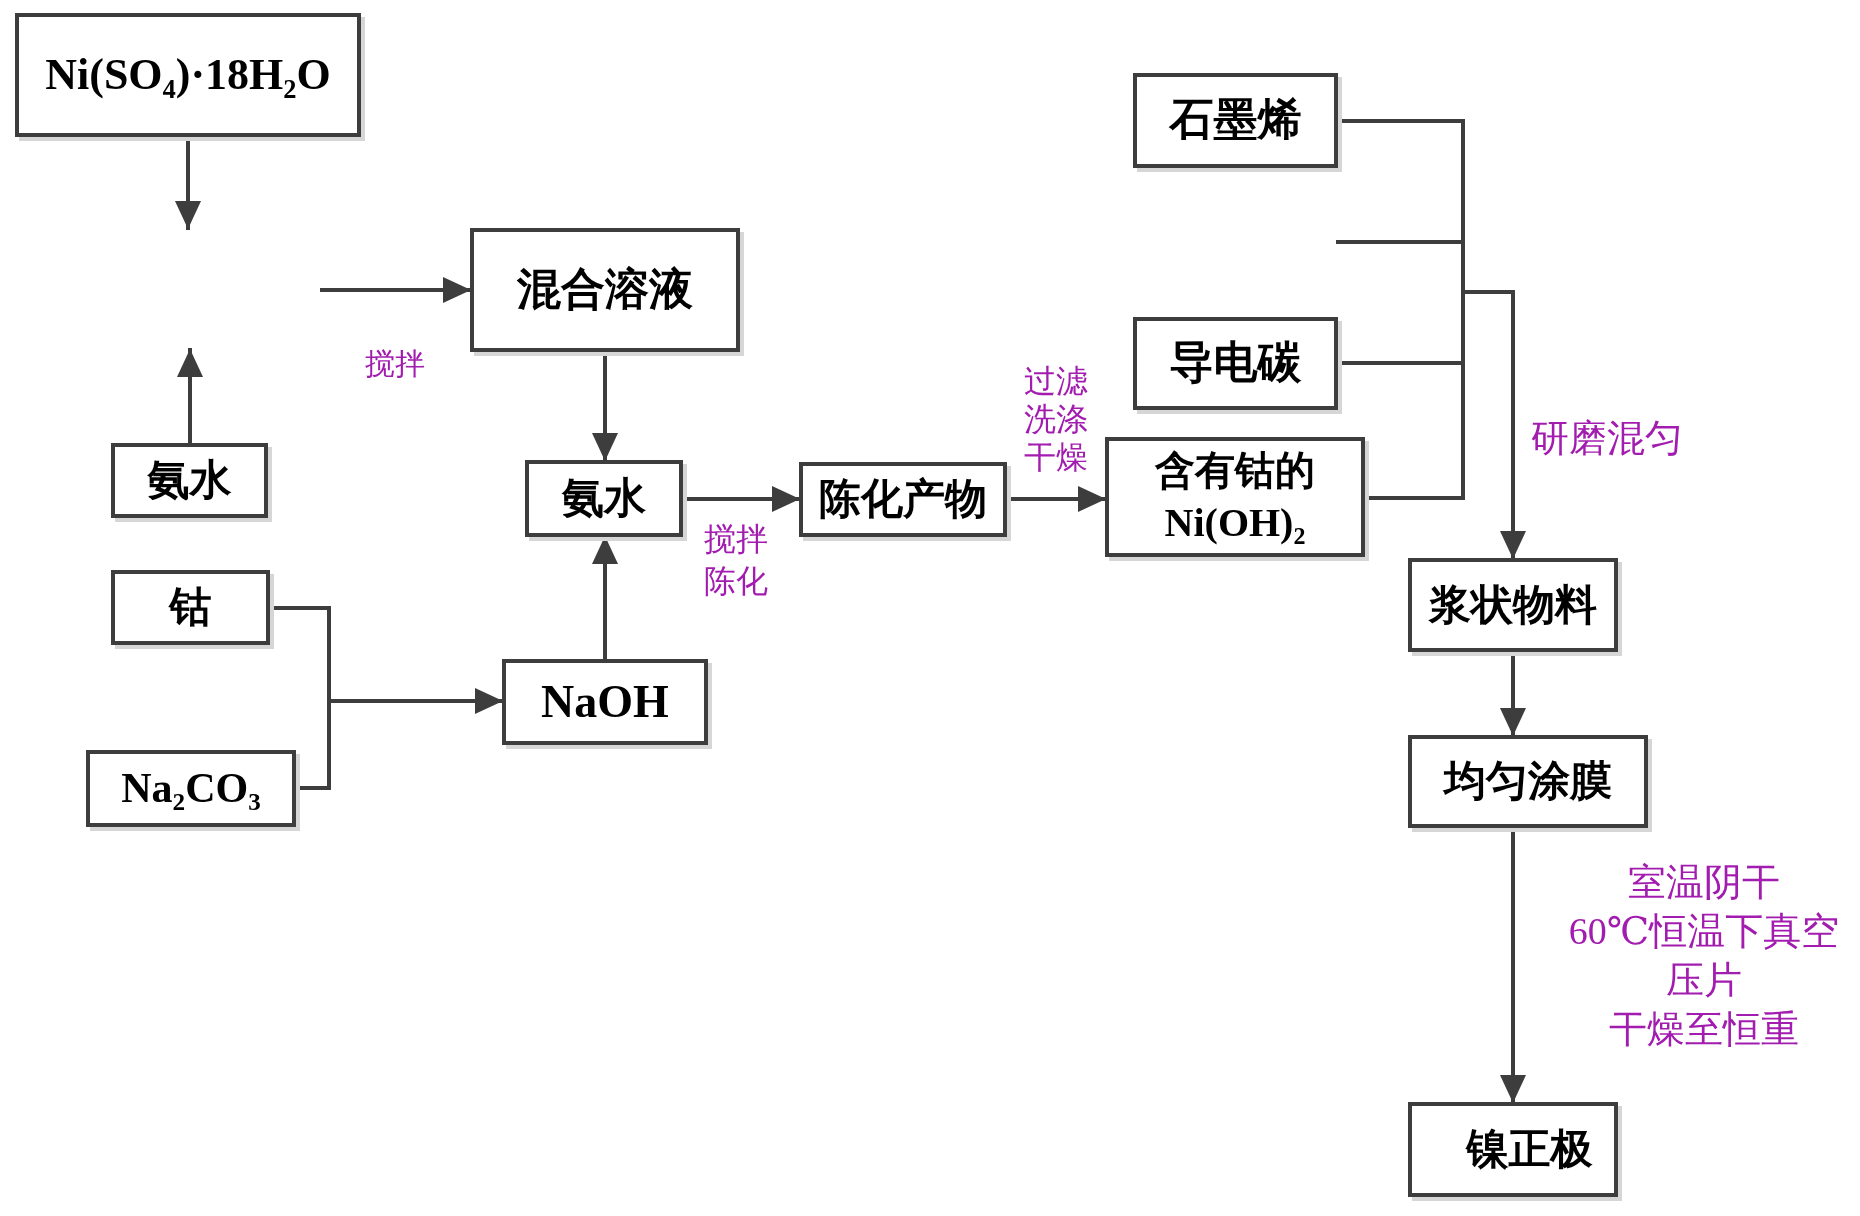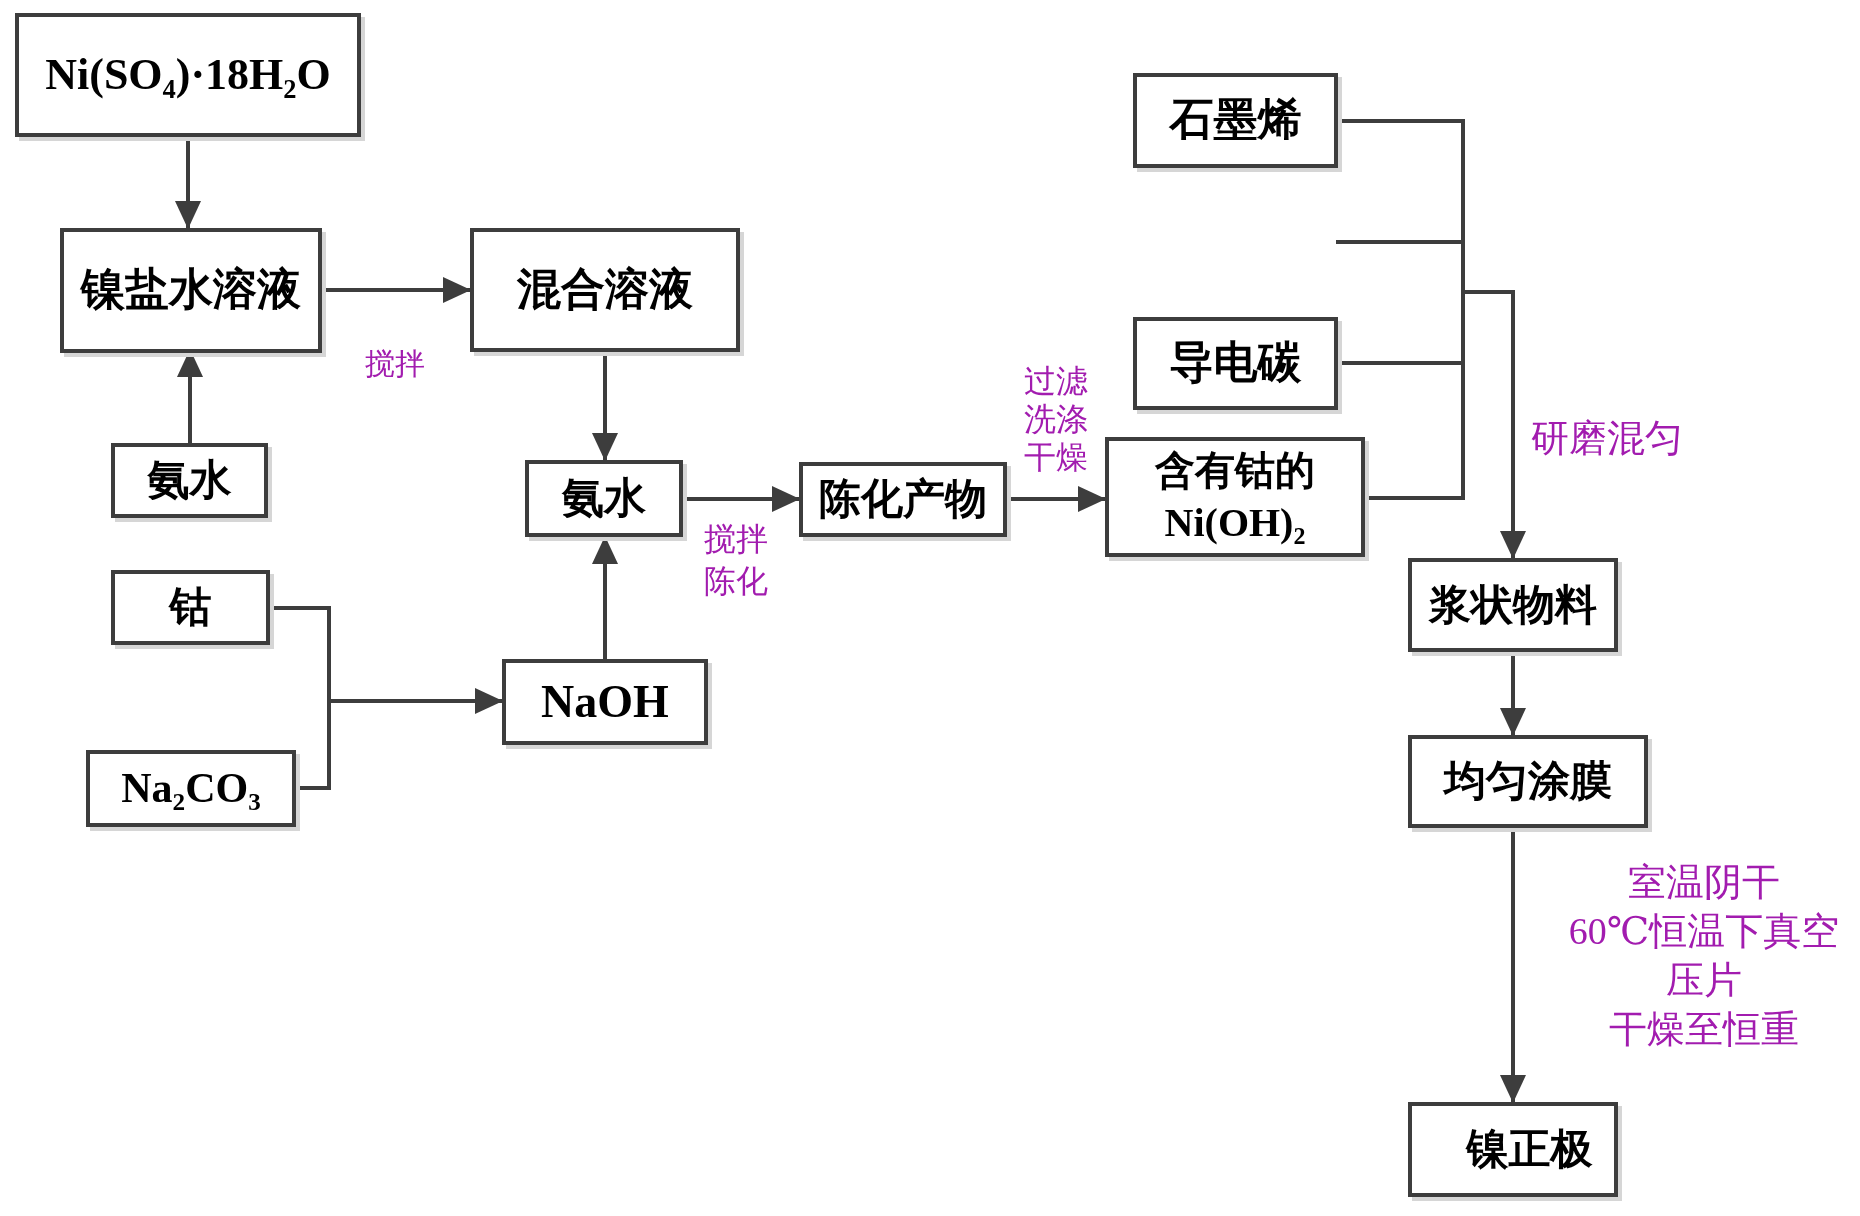--- a/index.html
+++ b/index.html
@@ -93,23 +93,20 @@
     <line x1="1463" y1="121" x2="1463" y2="498"></line>
     <line x1="1463" y1="292" x2="1513" y2="292"></line>
     <line x1="1513" y1="292" x2="1513" y2="558" marker-end="url(#ah)"></line>
     <line x1="1513" y1="652" x2="1513" y2="735" marker-end="url(#ah)"></line>
     <line x1="1513" y1="828" x2="1513" y2="1102" marker-end="url(#ah)"></line>
   </svg>
 
   <div class="node" id="n-niso4">
     <span>Ni(SO₄)·18H₂O</span>
   </div>
-  <div class="node" id="n-nickel-salt">
-    <span>镍盐水溶液</span>
-  </div>
   <div class="node" id="n-mixed">
     <span>混合溶液</span>
   </div>
   <div class="node" id="n-ammonia-left">
     <span>氨水</span>
   </div>
   <div class="node" id="n-cobalt">
     <span>钴</span>
   </div>
   <div class="node" id="n-na2co3">

